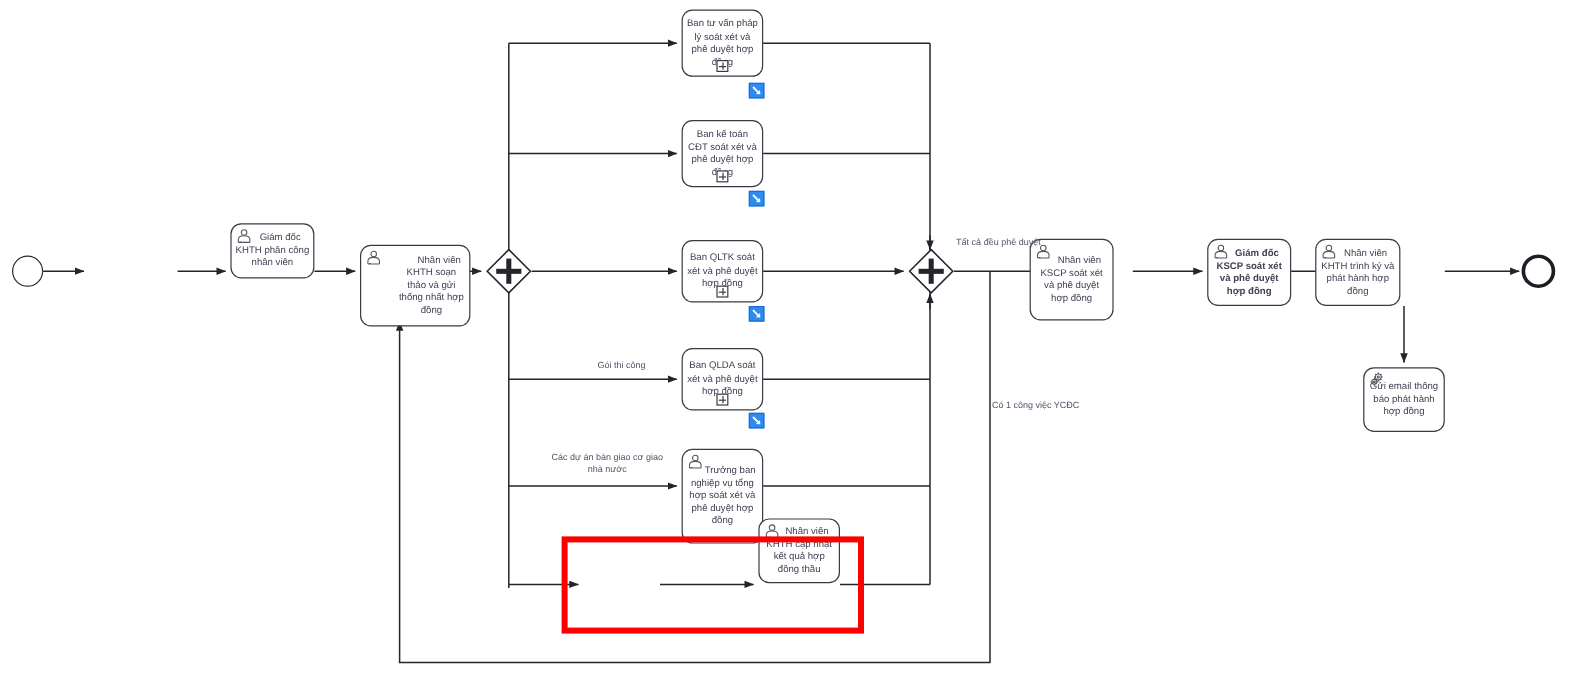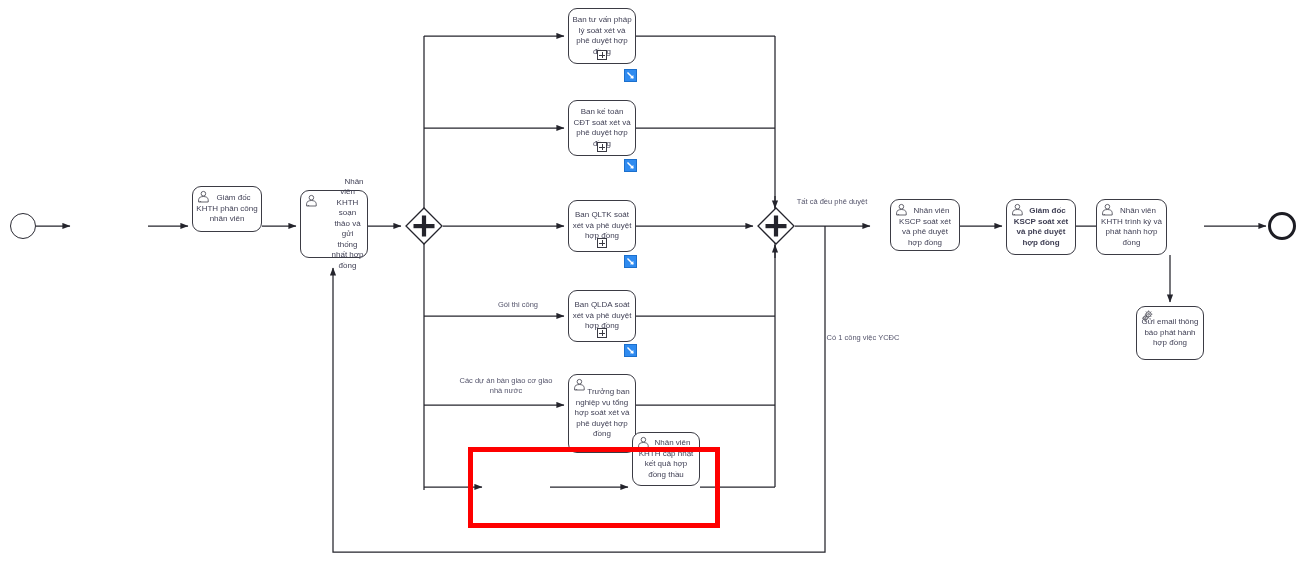--- a/index.html
+++ b/index.html
@@ -209,21 +209,21 @@
           <circle cx="6.4" cy="3.7" r="2.3"></circle>
           <path d="M1.6,12 L1.6,9.6 C1.6,7.6 3.9,6.5 6.4,6.5 C8.9,6.5 11.2,7.6 11.2,9.6 L11.2,12"></path>
           <path d="M1.6,12 L11.2,12"></path>
         </g>
         <path d="M2.6,11.2 L4.1,11.2 L4.1,12 L2.6,12 z" fill="#55555f"></path>
       </svg>
     </span>
     <span class="label indent">Giám đốc KHTH phân công nhân viên</span>
   </div>
 
-  <div class="task" style="left:300px; top:190px; width:68px; height:68px;padding-left:30px;">
+  <div class="task" style="left:300px; top:204px; width:92px; height:68px;padding-left:30px;">
     <span class="t-icon">
       <svg width="13" height="13" viewBox="0 0 13 13">
         <g fill="none" stroke="#55555f" stroke-width="0.9">
           <circle cx="6.4" cy="3.7" r="2.3"></circle>
           <path d="M1.6,12 L1.6,9.6 C1.6,7.6 3.9,6.5 6.4,6.5 C8.9,6.5 11.2,7.6 11.2,9.6 L11.2,12"></path>
           <path d="M1.6,12 L11.2,12"></path>
         </g>
         <path d="M2.6,11.2 L4.1,11.2 L4.1,12 L2.6,12 z" fill="#55555f"></path>
       </svg>
     </span>
@@ -272,21 +272,21 @@
           <circle cx="6.4" cy="3.7" r="2.3"></circle>
           <path d="M1.6,12 L1.6,9.6 C1.6,7.6 3.9,6.5 6.4,6.5 C8.9,6.5 11.2,7.6 11.2,9.6 L11.2,12"></path>
           <path d="M1.6,12 L11.2,12"></path>
         </g>
         <path d="M2.6,11.2 L4.1,11.2 L4.1,12 L2.6,12 z" fill="#55555f"></path>
       </svg>
     </span>
     <span class="label indent">Nhân viên KHTH cập nhật kết quả hợp đồng thầu</span>
   </div>
 
-  <div class="task" style="left:890px; top:199px; width:70px; height:52px;align-items:flex-end;">
+  <div class="task" style="left:858px; top:199px; width:70px; height:68px;">
     <span class="t-icon">
       <svg width="13" height="13" viewBox="0 0 13 13">
         <g fill="none" stroke="#55555f" stroke-width="0.9">
           <circle cx="6.4" cy="3.7" r="2.3"></circle>
           <path d="M1.6,12 L1.6,9.6 C1.6,7.6 3.9,6.5 6.4,6.5 C8.9,6.5 11.2,7.6 11.2,9.6 L11.2,12"></path>
           <path d="M1.6,12 L11.2,12"></path>
         </g>
         <path d="M2.6,11.2 L4.1,11.2 L4.1,12 L2.6,12 z" fill="#55555f"></path>
       </svg>
     </span>

